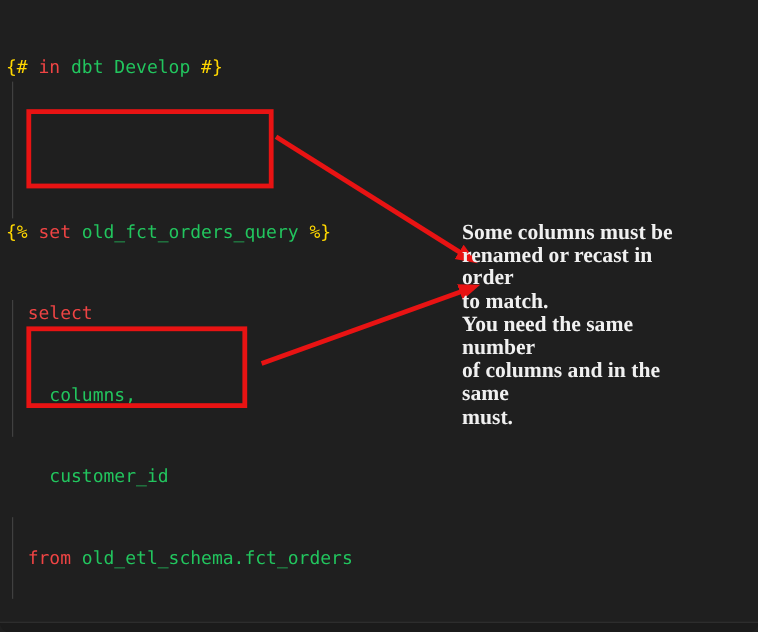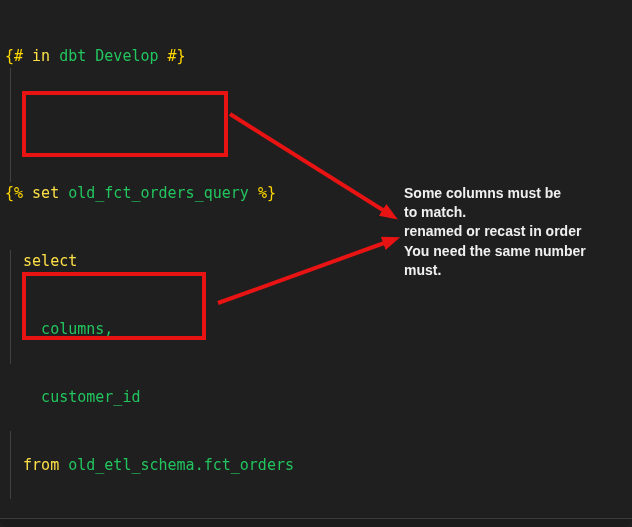--- a/index.html
+++ b/index.html
@@ -9,36 +9,36 @@
     font-family:"DejaVu Sans Mono","Liberation Mono",monospace;
   }
   .editor{position:absolute;inset:0;}
   .code{
     position:absolute;left:5px;top:0;
     font-size:15px;line-height:22.7px;white-space:pre;
     color:#d4d4d4;
   }
   .ln{height:22.7px;}
   .g{color:#ffd700;}  
-  .k{color:#fde047;}  
+  .k{color:#ef4444;}  
   .w{color:#22c55e;}  
   .indent-guide{
     position:absolute;left:10px;width:1px;background:#404040;
   }
   .hl-box{
     position:absolute;border:4px solid #e81313;box-sizing:border-box;
     pointer-events:none;
   }
   #box-old{left:22px;top:91px;width:206px;height:66px;}
   #box-new{left:22px;top:272px;width:184px;height:68px;}
   .arrows{position:absolute;left:0;top:0;pointer-events:none;}
   .note{
-    position:absolute;left:404px;top:184px;width:200px;
-    font-family:Liberation Sans, sans-serif;
-    font-size:14px;line-height:19.2px;font-weight:700;color:#f0f0f0;
+    position:absolute;left:385px;top:184px;width:200px;
+    font-family:Liberation Serif, serif;
+    font-size:18px;line-height:19.2px;font-weight:700;color:#f0f0f0;
   }
   .window-bottom-edge{
     position:absolute;left:0;right:0;bottom:0;height:8px;
     background:#1b1b1b;border-top:1px solid #3a3a3a;
     border-radius:0 0 8px 8px;
   }
 </style>
 </head>
 <body>
 
@@ -81,20 +81,21 @@
       <marker id="ah" markerUnits="userSpaceOnUse" markerWidth="20" markerHeight="16" refX="4" refY="7" orient="auto">
         <path d="M0,0 L18,7 L0,14 Z" fill="#e81313"></path>
       </marker>
     </defs>
     <line x1="230" y1="114" x2="386" y2="212" stroke="#e81313" stroke-width="4" marker-end="url(#ah)"></line>
     <line x1="218" y1="303" x2="387" y2="242" stroke="#e81313" stroke-width="4" marker-end="url(#ah)"></line>
   </svg>
 
   <div class="note">
     <div>Some columns must be</div>
+    <div>renamed or recast in order</div>
     <div>to match.</div>
-    <div>renamed or recast in order</div>
     <div>You need the same number</div>
+    <div>of columns and in the same</div>
     <div>must.</div>
   </div>
 
   <div class="window-bottom-edge"></div>
 </div>
 
 </body></html>

